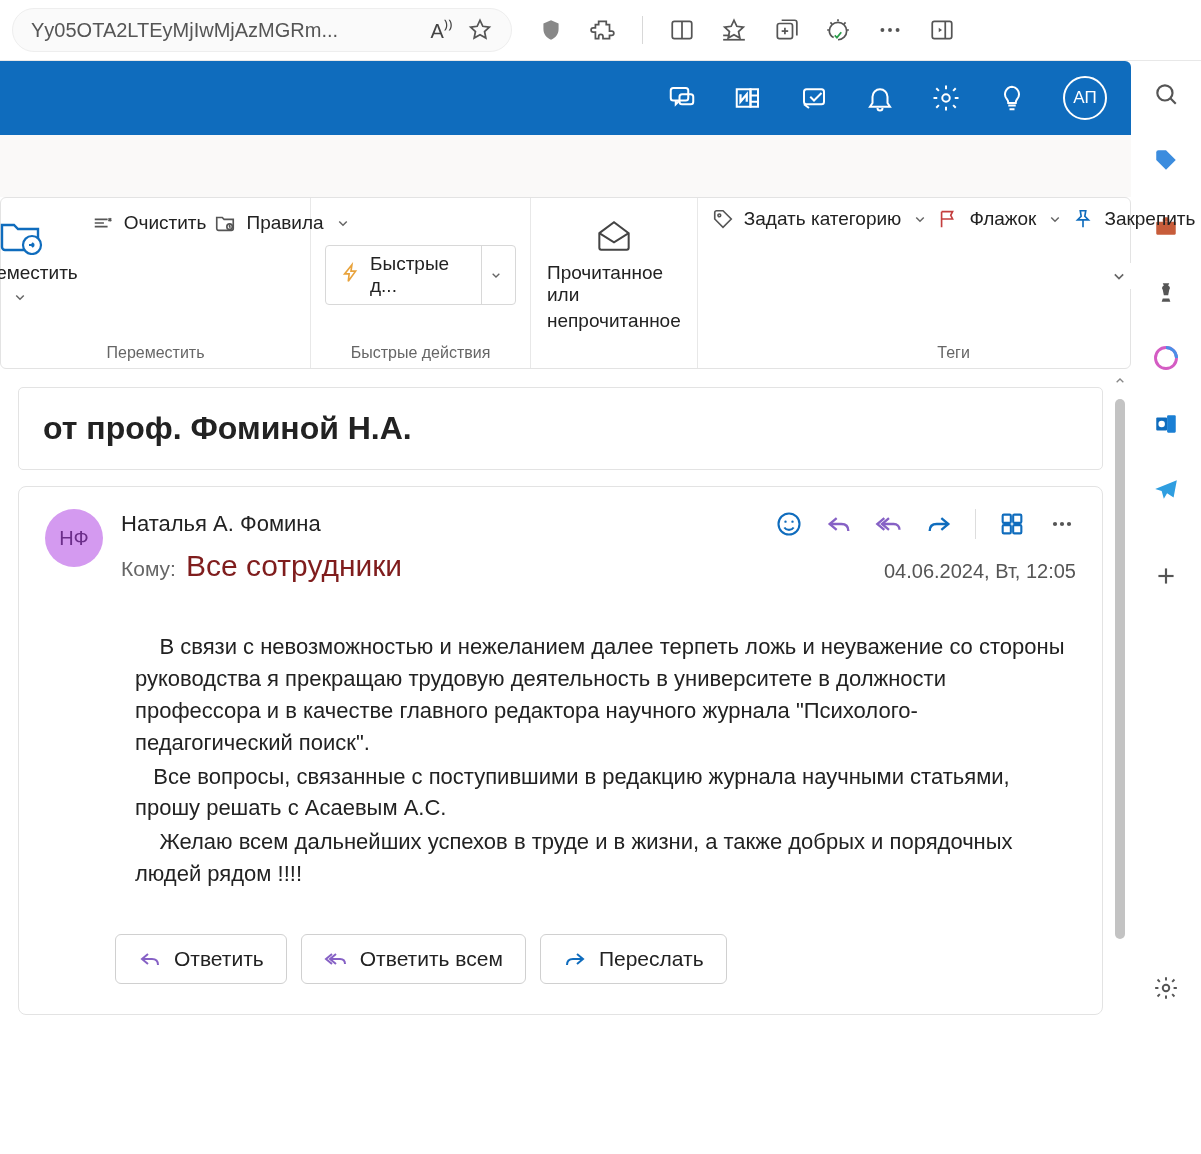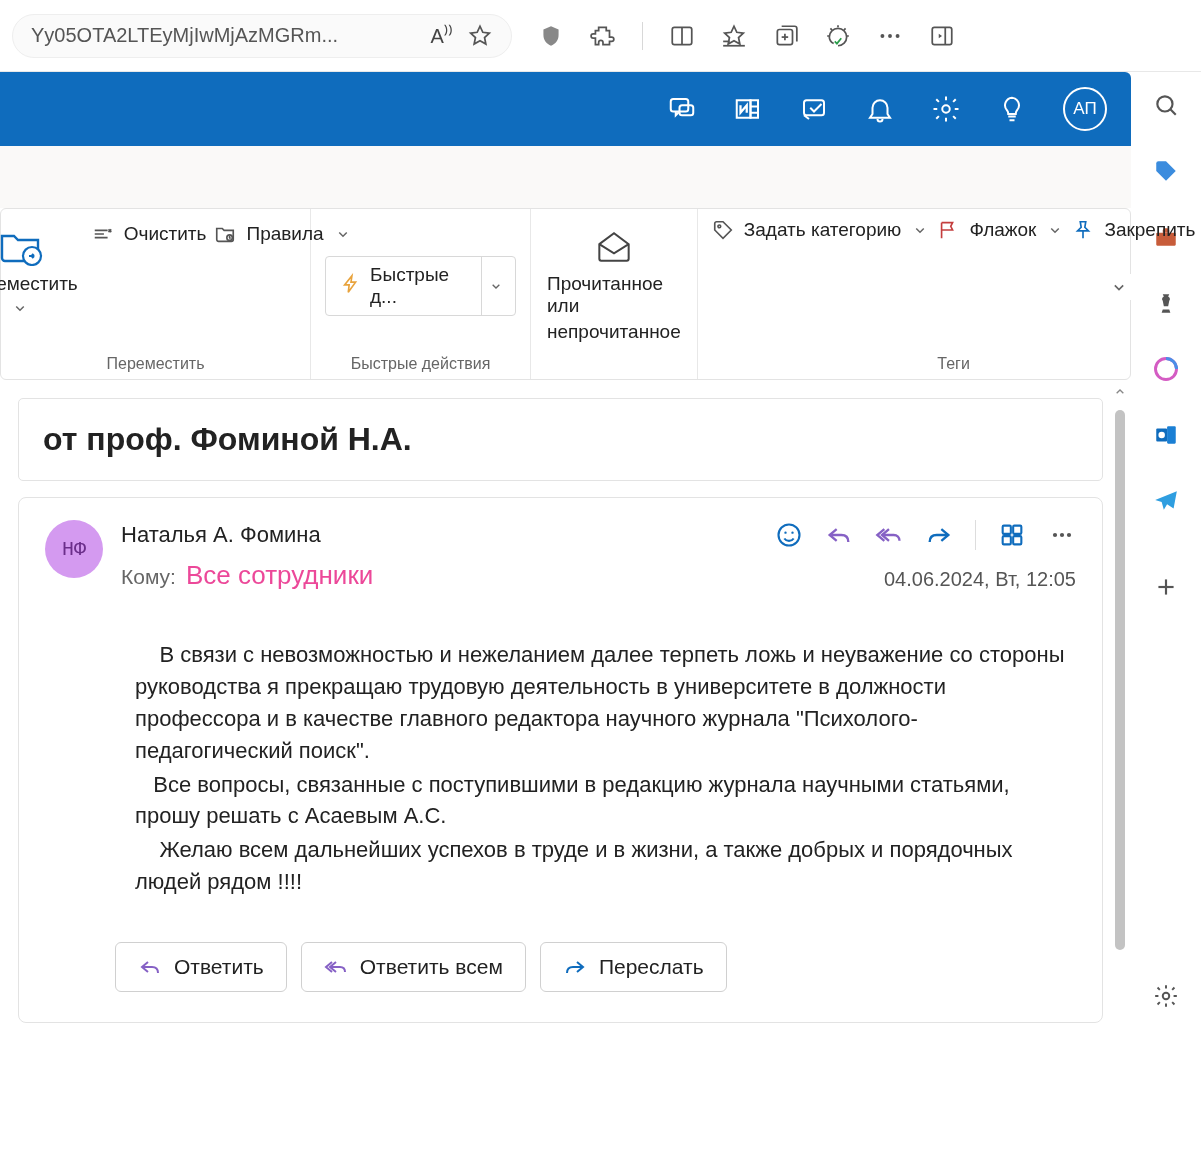--- a/index.html
+++ b/index.html
@@ -1,17 +1,17 @@
 <!DOCTYPE html>
 <html><head>
 <meta charset="utf-8">
 <style>
   * { box-sizing: border-box; margin: 0; padding: 0; }
   body { font-family: "Segoe UI", Arial, sans-serif; background: #fff; color: #222; width: 1201px; }
-  .browser-bar { display: flex; align-items: center; height: 72px; padding: 0 12px; gap: 8px; border-bottom: 1px solid #e8e8e8; }
+  .browser-bar { display: flex; align-items: center; height: 61px; padding: 0 12px; gap: 8px; border-bottom: 1px solid #e8e8e8; }
   .url-box { flex: 0 0 500px; height: 44px; border-radius: 22px; background: #fafafa; display: flex; align-items: center; padding: 0 18px; font-size: 20px; color: #555; gap: 14px; border: 1px solid #eee;}
   .url-box .url-text { flex: 1; white-space: nowrap; overflow: hidden; }
   .browser-icons { display: flex; align-items: center; gap: 26px; margin-left: 18px; }
   .bicon { width: 26px; height: 26px; color: #555; display:flex; align-items:center; justify-content:center;}
   .bicon svg { width: 100%; height: 100%; stroke: currentColor; fill: none; stroke-width: 1.6; }
   .vr { width:1px; height:28px; background:#d8d8d8; }
   .main-wrap { display: flex; }
   .main-col { flex: 1; min-width: 0; }
   .side-col { width: 70px; display: flex; flex-direction: column; align-items: center; padding-top: 18px; gap: 36px; }
   .side-col .sicon { width: 30px; height: 30px; display:flex; align-items:center; justify-content:center; }
@@ -36,26 +36,26 @@
   .quick-box { border:1px solid #d8d8d8; border-radius:4px; display:flex; align-items:center; height:60px; padding:0 6px 0 14px; gap:8px; margin-top:6px;}
   .dd-split { border-left:1px solid #d8d8d8; height:100%; width:30px; display:flex; align-items:center; justify-content:center;}
   .nav-arrow { width:40px; display:flex; align-items:center; justify-content:center; cursor:pointer; border-left:1px solid #eee;}
   .content-area { display:flex; }
   .msg-col { flex:1; padding: 0 6px 0 18px; }
   .scrollbar { width:22px; display:flex; flex-direction:column; align-items:center; padding-top:4px;}
   .scroll-thumb { width:10px; background:#c3c3c3; border-radius:6px; height:540px; margin-top:10px;}
   .subject-box { border:1px solid #e3e3e3; border-radius:5px; padding: 22px 24px; margin-top: 18px; font-size: 32px; font-weight: 600; color:#222;}
   .email-box { border:1px solid #e3e3e3; border-radius:8px; margin-top: 16px; padding: 22px 26px 30px 26px;}
   .email-head { display:flex; gap:18px;}
-  .sender-avatar { width:58px; height:58px; border-radius:50%; background:#d49af0; display:flex; align-items:center; justify-content:center; color:#6b2e8a; font-size:20px; font-weight:500; flex-shrink:0;font-family:Liberation Mono, monospace;}
+  .sender-avatar { width:58px; height:58px; border-radius:50%; background:#d49af0; display:flex; align-items:center; justify-content:center; color:#6b2e8a; font-size:20px; font-weight:500; flex-shrink:0;}
   .head-center { flex:1;}
   .sender-name { font-size:22px;}
   .to-line { display:flex; align-items:baseline; gap:10px; margin-top:10px;}
   .to-label { font-size:21px; color:#666;text-align:right;}
-  .to-value { font-size:26px; color:#ec4899;}
+  .to-value { font-size:30px; color:#7f1d1d;}
   .head-actions { display:flex; align-items:center; gap:22px; color:#555;}
   .head-actions .ha { width:28px; height:28px; cursor:pointer; display:flex; align-items:center; justify-content:center;}
   .vline { width:1px; height:30px; background:#ddd;}
   .date-line { text-align:right; font-size:20px; color:#555; margin-top:10px;}
   .email-body { font-size:22px; line-height:1.45; margin-top: 48px; padding: 0 6px 0 90px;}
   .email-body p { margin-bottom: 2px;}
   .action-row { display:flex; gap:14px; margin-top: 44px; padding-left: 70px;}
   .act-btn { border:1px solid #d0d0d0; border-radius:6px; padding: 12px 22px; font-size:21px; display:flex; align-items:center; gap:12px; cursor:pointer; background:#fff;}
   .act-btn svg { width:24px; height:24px;}
   .purple { color:#8661c5;}

